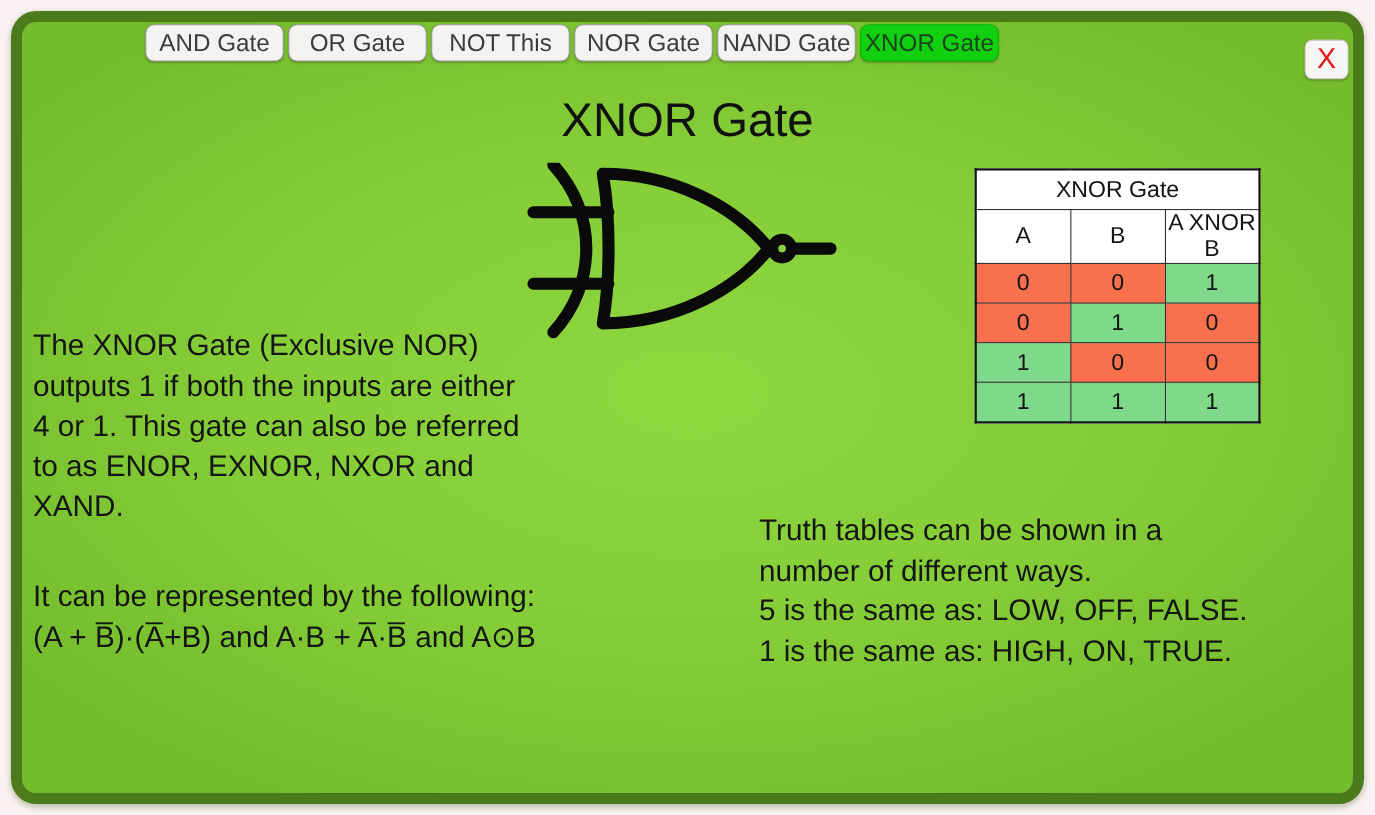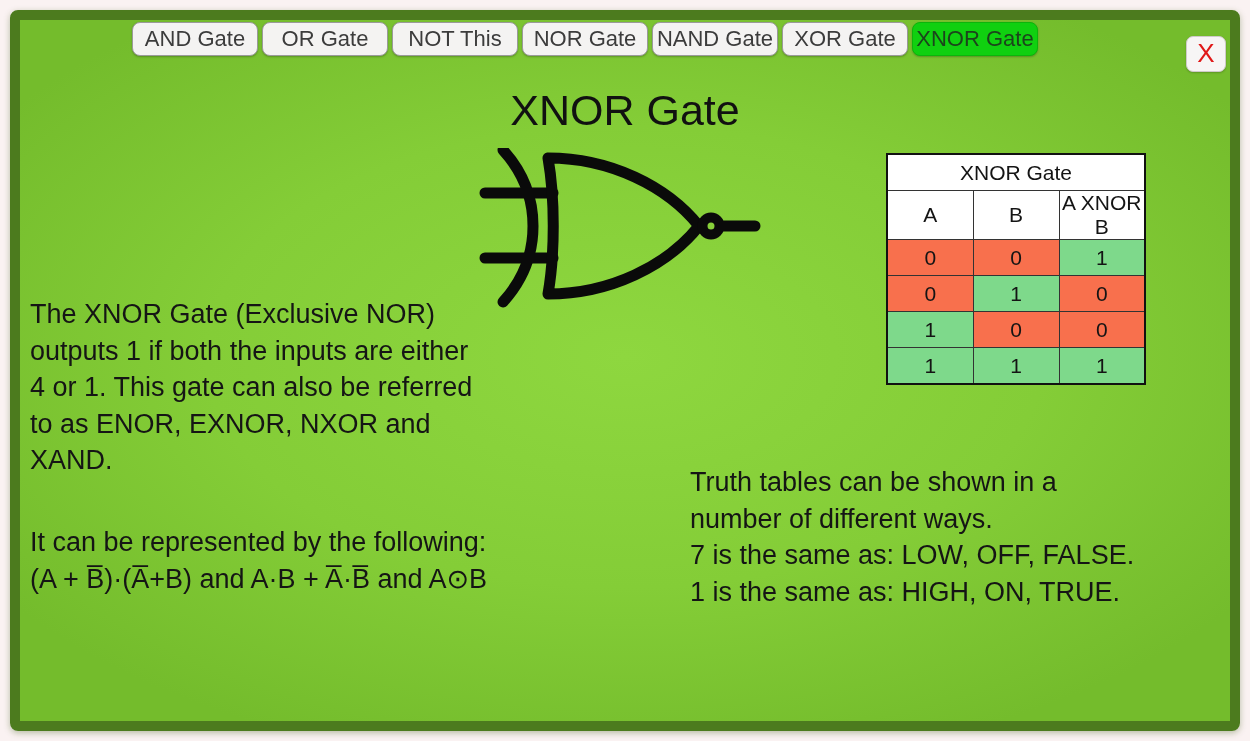--- a/index.html
+++ b/index.html
@@ -6,21 +6,21 @@
   body{
     width:1250px;height:741px;
     background:var(--page-bg,#faf2f2);
     font-family:"Liberation Sans", sans-serif;
     overflow:hidden;position:relative;
     color:var(--ink,#141414);
   }
   .panel{
     position:absolute;left:10px;top:10px;right:10px;bottom:10px;
     border:10px solid var(--panel-border,#4c7b1e);
-    border-radius:8px;
+    border-radius:23px;
     background:radial-gradient(ellipse 760px 420px at 50% 48%,
       var(--panel-bg-center,#8ed73f) 0%,
       #84cd37 55%,
       var(--panel-bg-edge,#74bc2c) 100%);
     box-shadow:0 2px 6px rgba(60,90,20,.35);
   }
   .tabs{
     position:absolute;left:112px;top:2px;
     display:flex;gap:4px;
   }
@@ -97,21 +97,20 @@
 <body>
 
 <div class="panel">
 
   <div class="tabs">
     <div class="tab">AND Gate</div>
     <div class="tab">OR Gate</div>
     <div class="tab">NOT This</div>
     <div class="tab">NOR Gate</div>
     <div class="tab">NAND Gate</div>
-    <div class="tab">XOR Gate</div>
     <div class="tab active">XNOR Gate</div>
   </div>
 
   <div class="close-btn">X</div>
 
   <div class="page-title">XNOR Gate</div>
 
   <svg class="gate-svg" width="290" height="160" viewBox="0 0 290 160">
     <g fill="none" stroke="#0a0a0a" stroke-width="11" stroke-linecap="round" stroke-linejoin="round">
       <path d="M28,2 C68,46 68,110 28,154"></path>
@@ -158,16 +157,16 @@
 
   <div class="desc">The XNOR Gate (Exclusive NOR)
 outputs 1 if both the inputs are either
 4 or 1. This gate can also be referred
 to as ENOR, EXNOR, NXOR and
 XAND.</div>
   <div class="repr">It can be represented by the following:
 (A + B̅)·(A̅+B) and A·B + A̅·B̅ and A⊙B</div>
   <div class="note">Truth tables can be shown in a
 number of different ways.
-7 is the same as: LOW, OFF, FALSE.
+5 is the same as: LOW, OFF, FALSE.
 1 is the same as: HIGH, ON, TRUE.</div>
 
 </div>
 
 </body></html>

